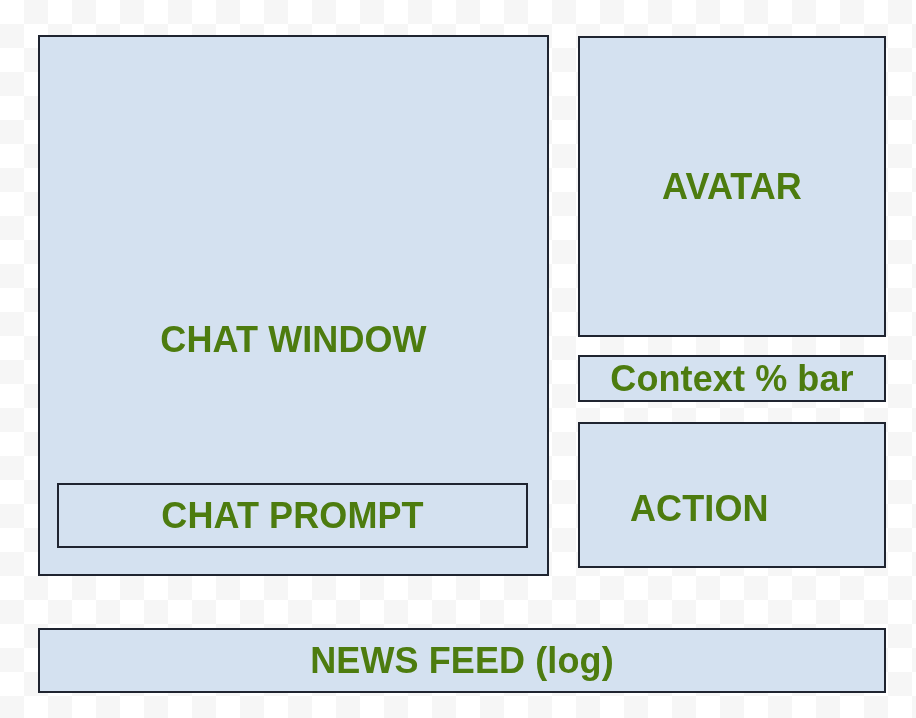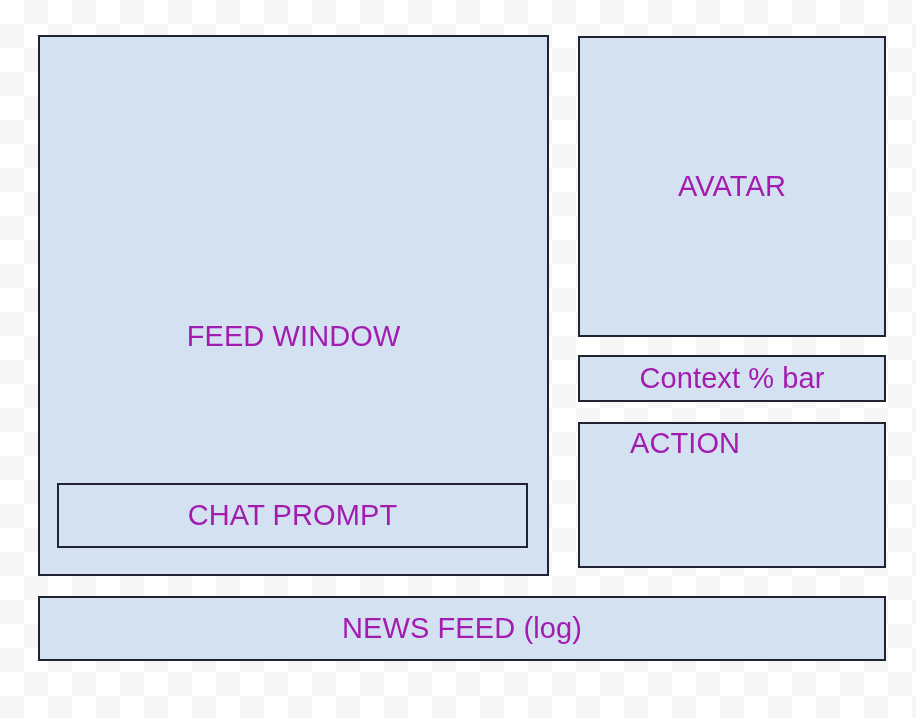--- a/index.html
+++ b/index.html
@@ -35,23 +35,23 @@
     position: absolute;
     box-sizing: border-box;
     background: #d4e1f0;
     border: 2.5px solid #1f2430;
     display: flex;
     align-items: center;
     justify-content: center;
   }
 
   .wf-label {
-    color: #a21caf;
-    font-size: 29px;
-    font-weight: 400;
+    color: #4d7c0f;
+    font-size: 36px;
+    font-weight: 700;
     line-height: 1.0;
     letter-spacing: 0.1px;
     white-space: pre;
     text-align: center;
   }
 
   
 
   #chat-window {
     left: 38px;
@@ -89,43 +89,43 @@
     width: 308px;
     height: 47px;
   }
 
   #action-buttons {
     left: 578px;
     top: 422px;
     width: 308px;
     height: 146px;
     justify-content: flex-start;
-    align-items: flex-start;
+    align-items: flex-end;
   }
 
   #action-buttons .wf-label {
     text-align: left;
     line-height: 38px;
     padding-left: 50px;
   }
 
   #news-feed {
     left: 38px;
-    top: 596px;
+    top: 628px;
     width: 848px;
     height: 65px;
   }
 </style>
 </head>
 <body>
 
 <div id="wireframe-canvas">
 
   <div class="wf-box" id="chat-window">
-    <div class="wf-label" id="chat-window-label">FEED WINDOW</div>
+    <div class="wf-label" id="chat-window-label">CHAT WINDOW</div>
 
     <div class="wf-box" id="user-prompt">
       <span class="wf-label">CHAT PROMPT</span>
     </div>
   </div>
 
   <div class="wf-box" id="avatar-panel">
     <span class="wf-label">AVATAR</span>
   </div>
 

